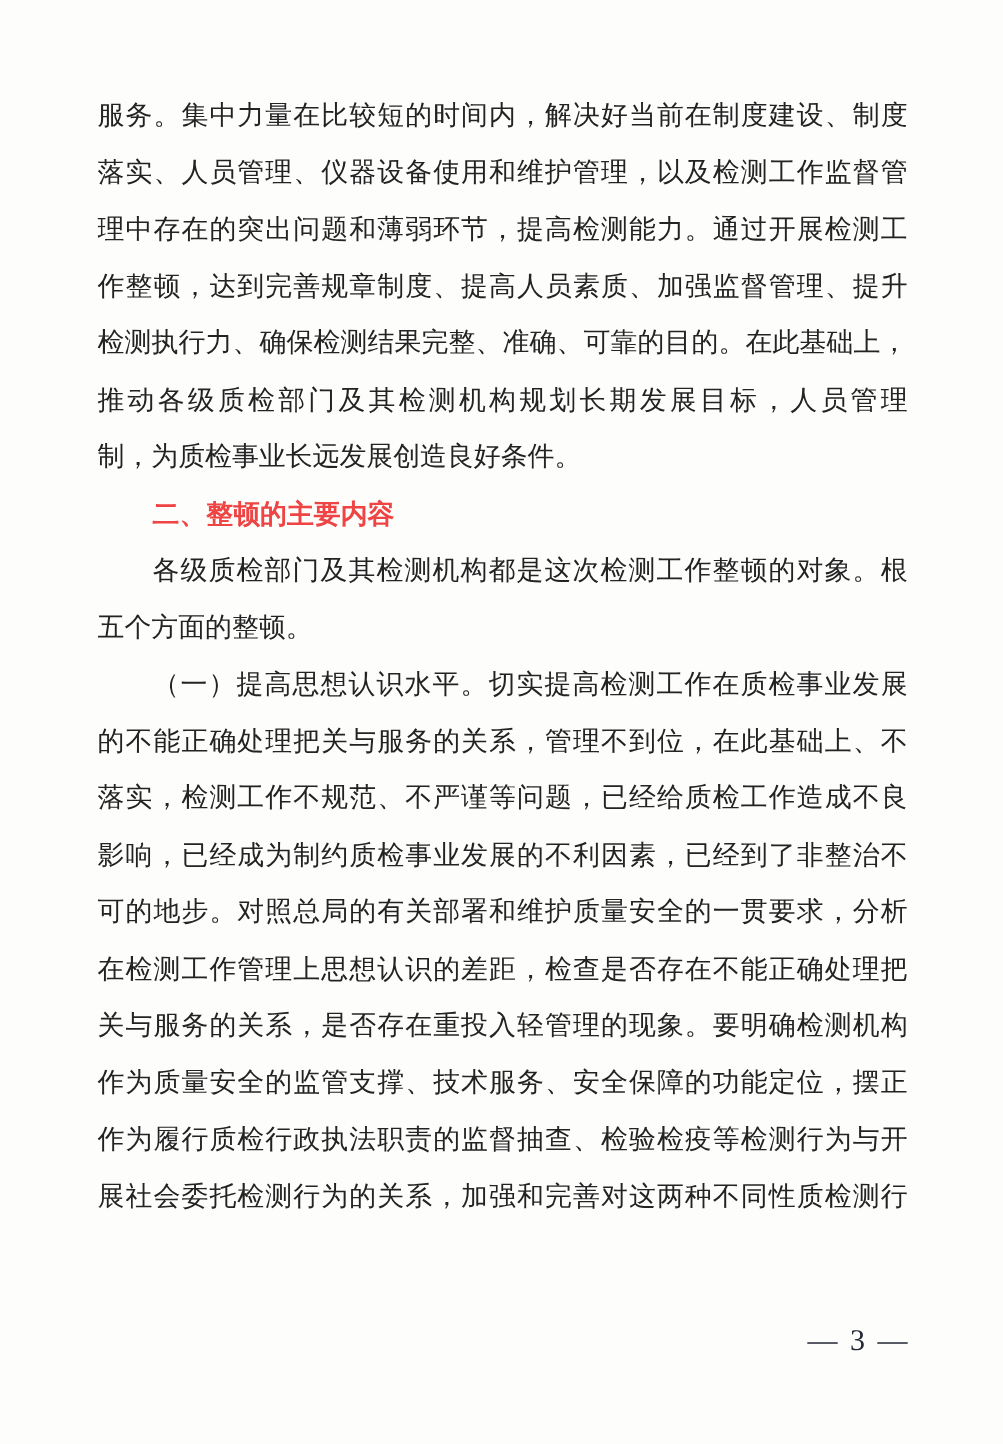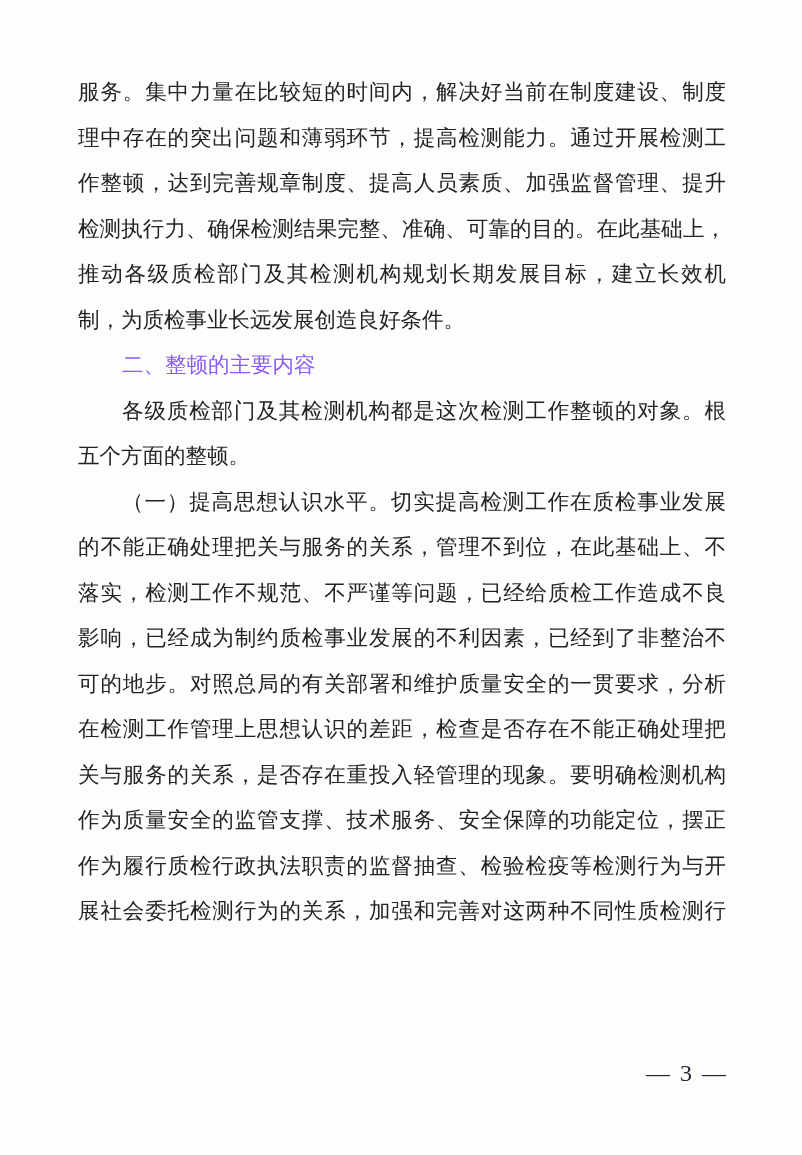--- a/index.html
+++ b/index.html
@@ -39,44 +39,45 @@
   }
   .line.j {
     text-align: justify;
     text-align-last: justify;
   }
   .line.ind {
     padding-left: 44px;
   }
   .line.head {
     font-family: "Liberation Sans", "DejaVu Sans", sans-serif;
-    font-weight: normal;
-    color: #8b5cf6;
+    font-weight: bold;
+    color: #ef4444;
   }
   .page-number {
     position: absolute;
     top: 1055px;
     right: 74px;
     font-size: 24px;
     line-height: 36px;
     color: #222733;
     letter-spacing: 2px;
     font-family: "Liberation Serif", "DejaVu Serif", serif;
   }
 </style>
 </head>
 <body>
 
 <div class="scan-page">
   <div class="doc-body">
       <div class="line j">服务。集中力量在比较短的时间内，解决好当前在制度建设、制度</div>
+      <div class="line j">落实、人员管理、仪器设备使用和维护管理，以及检测工作监督管</div>
       <div class="line j">理中存在的突出问题和薄弱环节，提高检测能力。通过开展检测工</div>
       <div class="line j">作整顿，达到完善规章制度、提高人员素质、加强监督管理、提升</div>
       <div class="line j">检测执行力、确保检测结果完整、准确、可靠的目的。在此基础上，</div>
-      <div class="line j">推动各级质检部门及其检测机构规划长期发展目标，建立长效机</div>
+      <div class="line j">推动各级质检部门及其检测机构规划长期发展目标，人员管理</div>
       <div class="line">制，为质检事业长远发展创造良好条件。</div>
       <div class="line ind head">二、整顿的主要内容</div>
       <div class="line j ind">各级质检部门及其检测机构都是这次检测工作整顿的对象。根</div>
       <div class="line">五个方面的整顿。</div>
       <div class="line j ind">（一）提高思想认识水平。切实提高检测工作在质检事业发展</div>
       <div class="line j">的不能正确处理把关与服务的关系，管理不到位，在此基础上、不</div>
       <div class="line j">落实，检测工作不规范、不严谨等问题，已经给质检工作造成不良</div>
       <div class="line j">影响，已经成为制约质检事业发展的不利因素，已经到了非整治不</div>
       <div class="line j">可的地步。对照总局的有关部署和维护质量安全的一贯要求，分析</div>
       <div class="line j">在检测工作管理上思想认识的差距，检查是否存在不能正确处理把</div>

